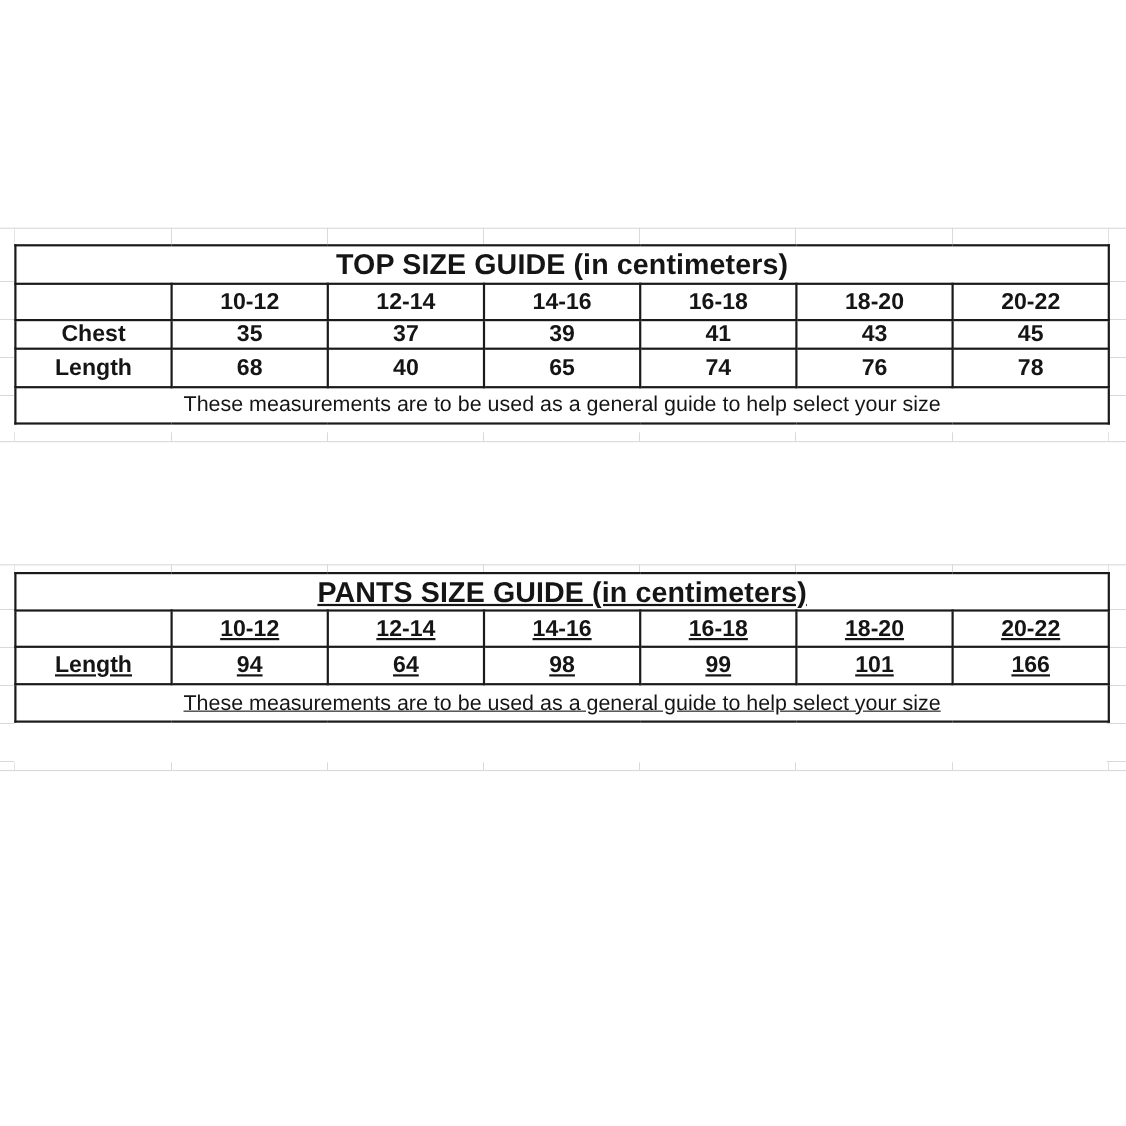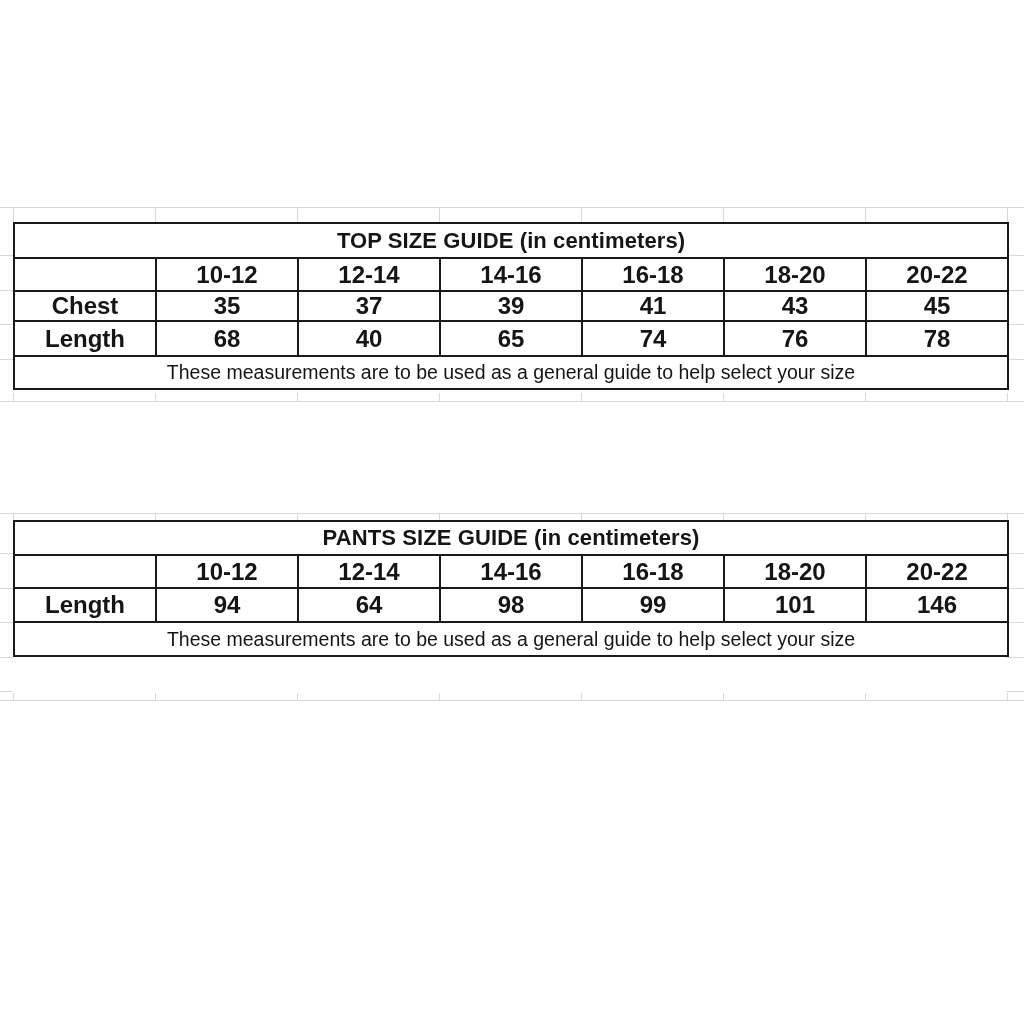--- a/index.html
+++ b/index.html
@@ -57,30 +57,30 @@
     text-align: center;
   }
   table.size-table td {
     border: 2px solid #1a1a1a;
     padding: 0;
     vertical-align: middle;
     overflow: hidden;
     white-space: nowrap;
   }
   #table-top   { top: 222px; }
-  #table-pants { top: 520px; }
+  #table-pants { top: 520px; text-decoration: underline; }
 
   .title-cell {
     font-weight: 700;
-    font-size: 22px;
+    font-size: 26px;
     letter-spacing: 0.1px;
   }
   .header-cell, .label-cell, .value-cell {
     font-weight: 700;
-    font-size: 24px;
+    font-size: 21px;
   }
   .note-cell {
     font-weight: 400;
     font-size: 19.5px;
   }
 </style>
 </head>
 <body>
 
 <div id="canvas">
@@ -170,21 +170,21 @@
       <td class="header-cell">18-20</td>
       <td class="header-cell">20-22</td>
     </tr>
     <tr style="height:34px">
       <td class="label-cell">Length</td>
       <td class="value-cell">94</td>
       <td class="value-cell">64</td>
       <td class="value-cell">98</td>
       <td class="value-cell">99</td>
       <td class="value-cell">101</td>
-      <td class="value-cell">146</td>
+      <td class="value-cell">166</td>
     </tr>
     <tr style="height:34px">
       <td colspan="7" class="note-cell">These measurements are to be used as a general guide to help select your size</td>
     </tr>
   </tbody>
     </table>
 
 </div>
 
 </body></html>

